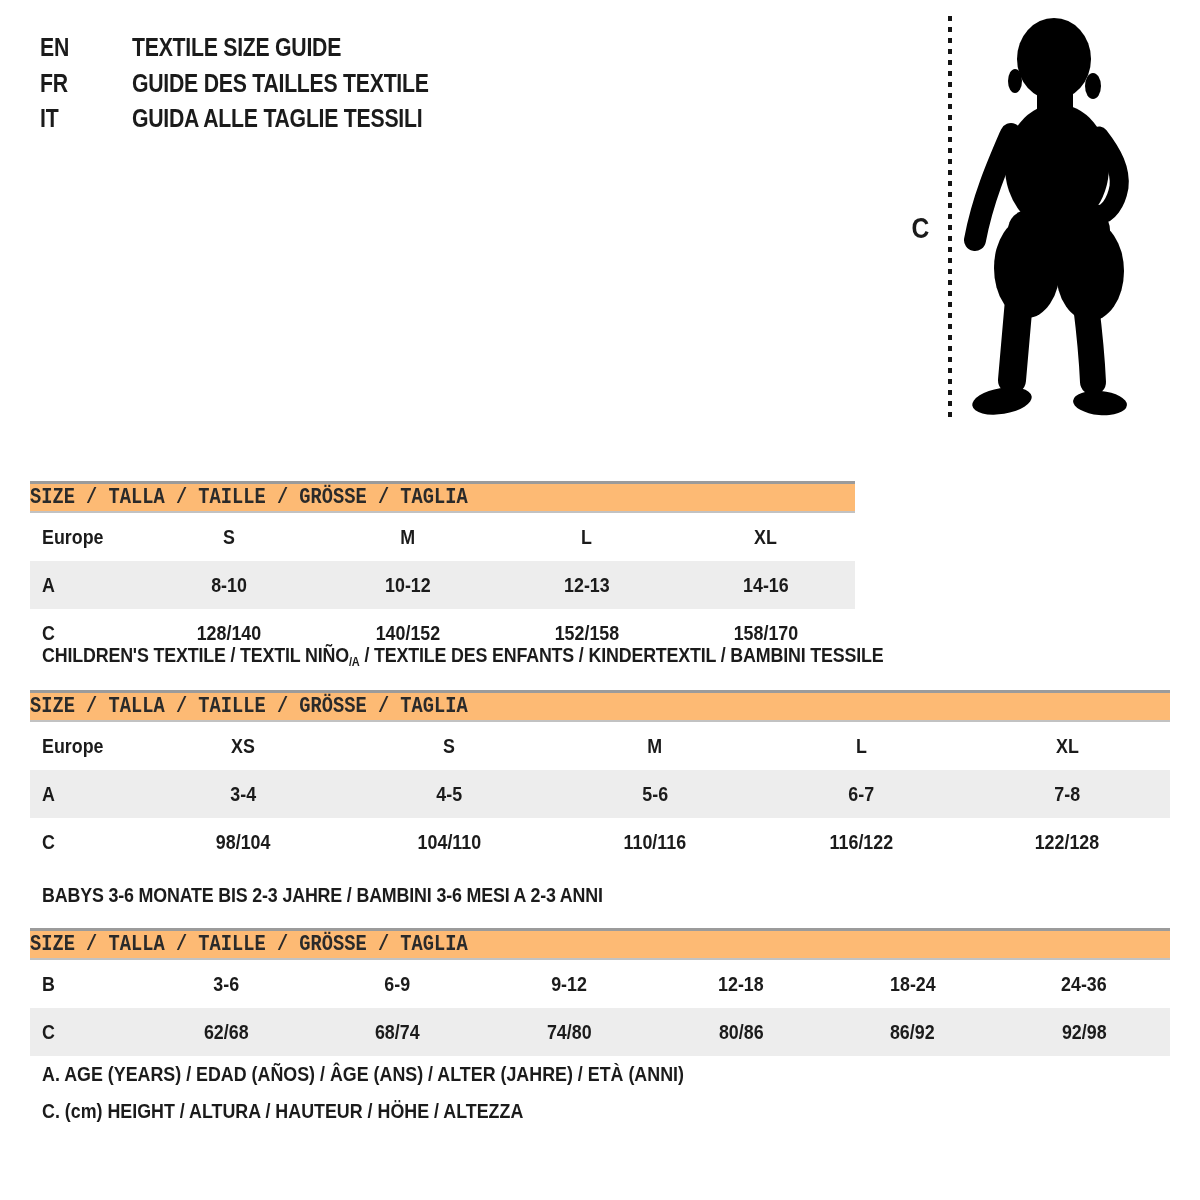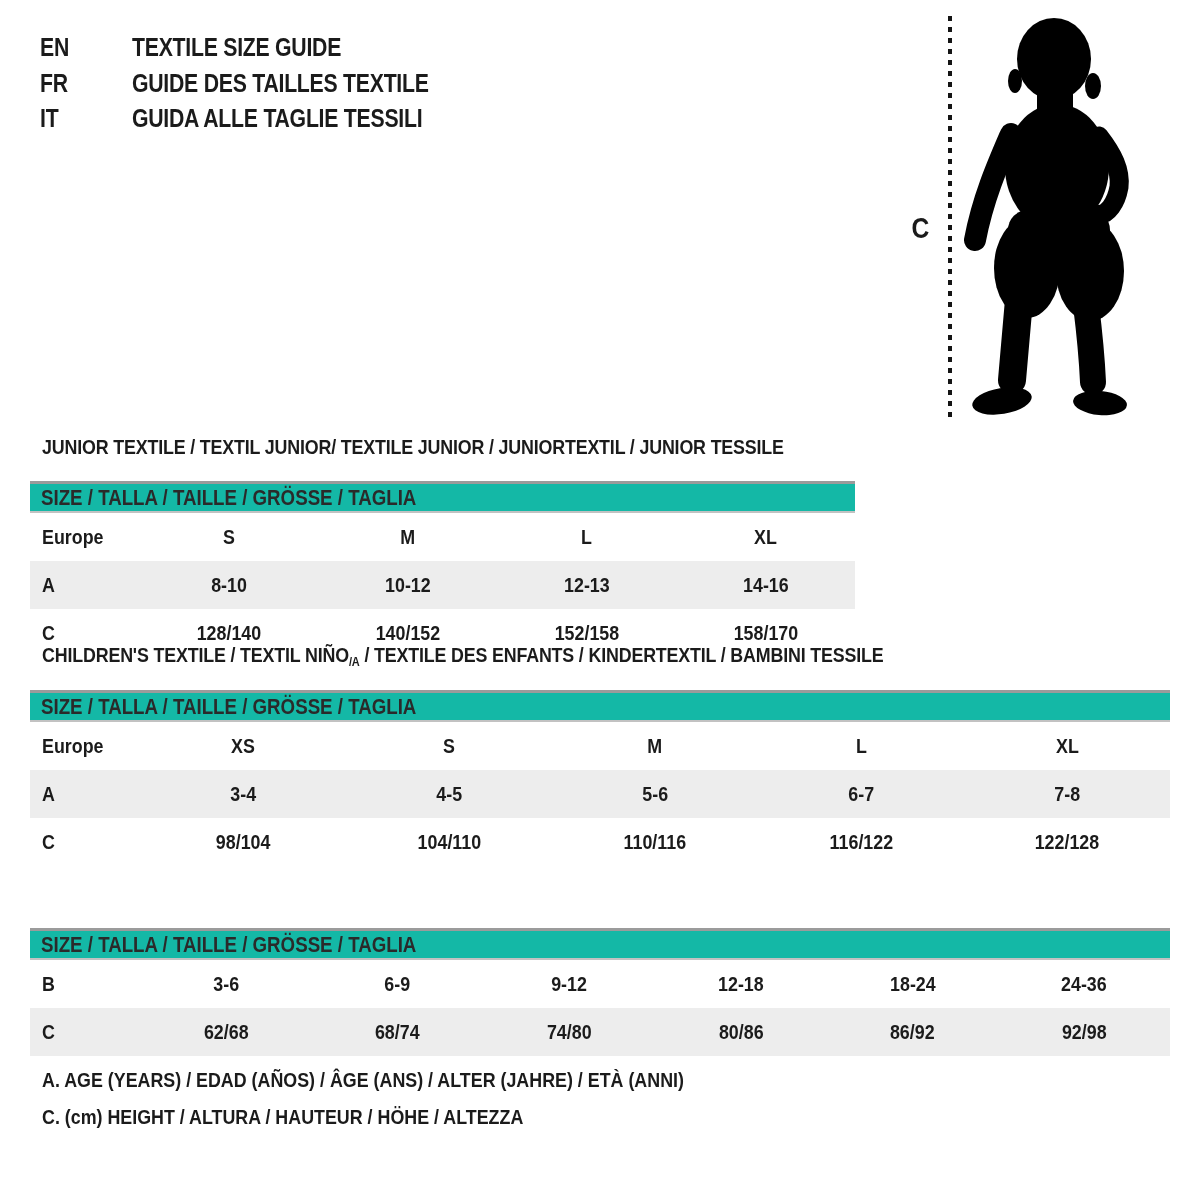--- a/index.html
+++ b/index.html
@@ -28,32 +28,32 @@
   .figure-label{position:absolute;left:910px;top:212px;font-weight:700;font-size:29px;}
   .silhouette{position:absolute;left:953px;top:12px;}
 
   
   .section-title{position:absolute;left:42px;font-weight:700;font-size:21px;letter-spacing:-0.2px;}
   .title-sub{font-size:13px;position:relative;top:4px;}
 
   
   .stable{position:absolute;left:30px;}
   .thead{
-    background:#14b8a6;border-top:3px solid #9b9b9b;border-bottom:2px solid #c2c2c2;
-    height:27px;display:flex;align-items:center;padding-left:11px;
-    font-weight:700;font-size:22px;color:#2a2a2a;
+    background:#fdba74;border-top:3px solid #9b9b9b;border-bottom:2px solid #c2c2c2;
+    height:27px;display:flex;align-items:center;
+    font-weight:700;font-size:22px;color:#2a2a2a;font-family:Liberation Mono, monospace;
   }
   .trow{display:flex;height:48px;align-items:center;font-weight:700;font-size:21px;}
   .trow.alt{background:#ededed;}
   .cell-label{width:110px;flex:0 0 110px;padding-left:12px;box-sizing:border-box;text-align:left;}
   .cell{flex:1;text-align:center;}
 
   
   .footnotes{position:absolute;left:42px;top:1062px;}
-  .footnote{height:36.5px;display:flex;align-items:center;font-weight:700;font-size:21px;}
+  .footnote{height:36.5px;display:flex;font-weight:700;font-size:21px;}
 </style>
 </head>
 <body>
 
 <div class="page">
 
   <div class="lang-header">
     <div class="lang-row">
       <span class="lang-code"><span class="cxl">EN</span></span>
       <span class="cxl">TEXTILE SIZE GUIDE</span>
@@ -82,23 +82,20 @@
       <rect x="55" y="198" width="102" height="62" rx="20"></rect>
       <ellipse cx="74" cy="256" rx="33" ry="50"></ellipse>
       <ellipse cx="137" cy="259" rx="34" ry="50"></ellipse>
       <path d="M66,288 L59,368" stroke="#000000" stroke-width="28" stroke-linecap="round" fill="none"></path>
       <path d="M133,293 C137,325 139,348 140,370" stroke="#000000" stroke-width="26" stroke-linecap="round" fill="none"></path>
       <ellipse cx="49" cy="389" rx="30" ry="13" transform="rotate(-9 49 389)"></ellipse>
       <ellipse cx="147" cy="391" rx="27" ry="12" transform="rotate(5 147 391)"></ellipse>
     </g>
   </svg>
 
-  <div class="section-title" style="top:435px;">
-    <span class="cxl">JUNIOR TEXTILE / TEXTIL JUNIOR/ TEXTILE JUNIOR / JUNIORTEXTIL / JUNIOR TESSILE</span>
-  </div>
   <div class="stable" style="top:481px;width:825px;">
     <div class="thead">
       <span class="cxl">SIZE / TALLA / TAILLE / GRÖSSE / TAGLIA</span>
     </div>
     <div class="trow">
       <div class="cell-label"><span class="cxl">Europe</span></div>
       <div class="cell"><span class="cx">S</span></div>
       <div class="cell"><span class="cx">M</span></div>
       <div class="cell"><span class="cx">L</span></div>
       <div class="cell"><span class="cx">XL</span></div>
@@ -145,20 +142,23 @@
     <div class="trow">
       <div class="cell-label"><span class="cxl">C</span></div>
       <div class="cell"><span class="cx">98/104</span></div>
       <div class="cell"><span class="cx">104/110</span></div>
       <div class="cell"><span class="cx">110/116</span></div>
       <div class="cell"><span class="cx">116/122</span></div>
       <div class="cell"><span class="cx">122/128</span></div>
     </div>
   </div>
 
+  <div class="section-title" style="top:883px;">
+    <span class="cxl">BABYS 3-6 MONATE BIS 2-3 JAHRE / BAMBINI 3-6 MESI A 2-3 ANNI</span>
+  </div>
   <div class="stable" style="top:928px;width:1140px;">
     <div class="thead">
       <span class="cxl">SIZE / TALLA / TAILLE / GRÖSSE / TAGLIA</span>
     </div>
     <div class="trow">
       <div class="cell-label"><span class="cxl">B</span></div>
       <div class="cell"><span class="cx">3-6</span></div>
       <div class="cell"><span class="cx">6-9</span></div>
       <div class="cell"><span class="cx">9-12</span></div>
       <div class="cell"><span class="cx">12-18</span></div>

